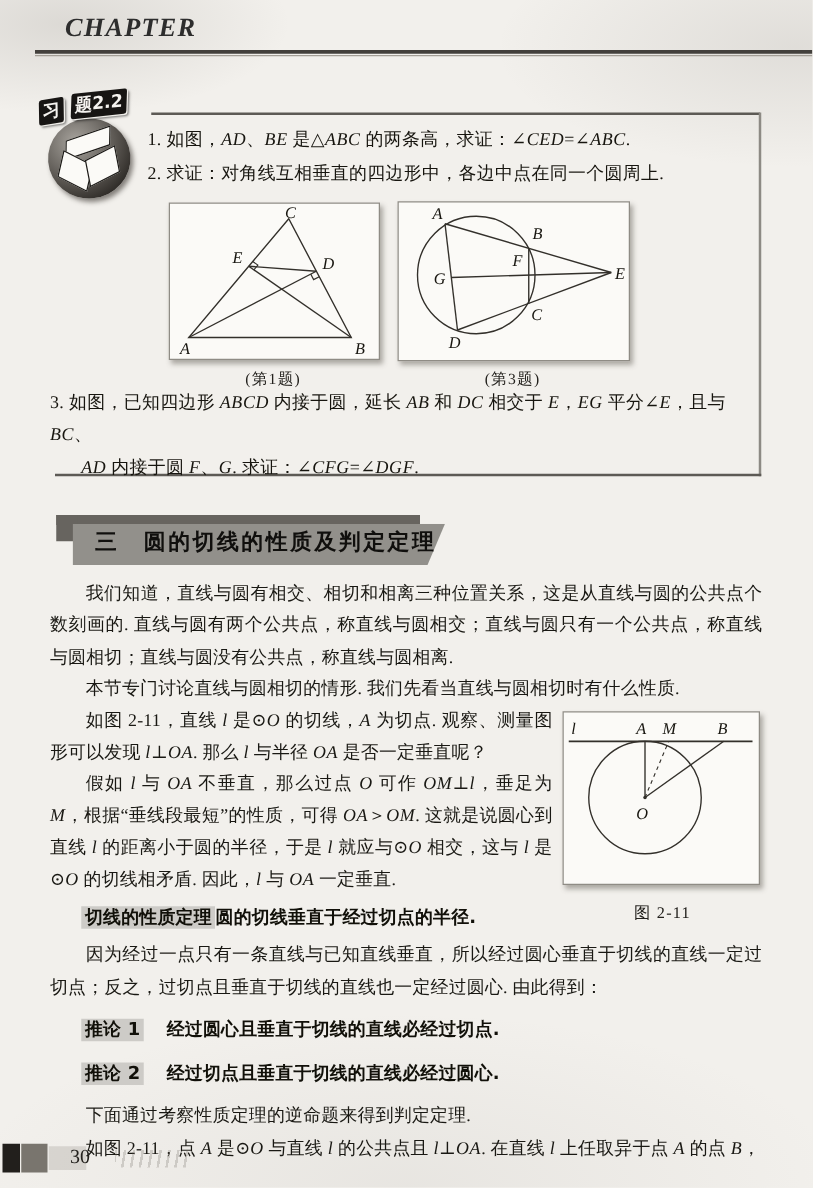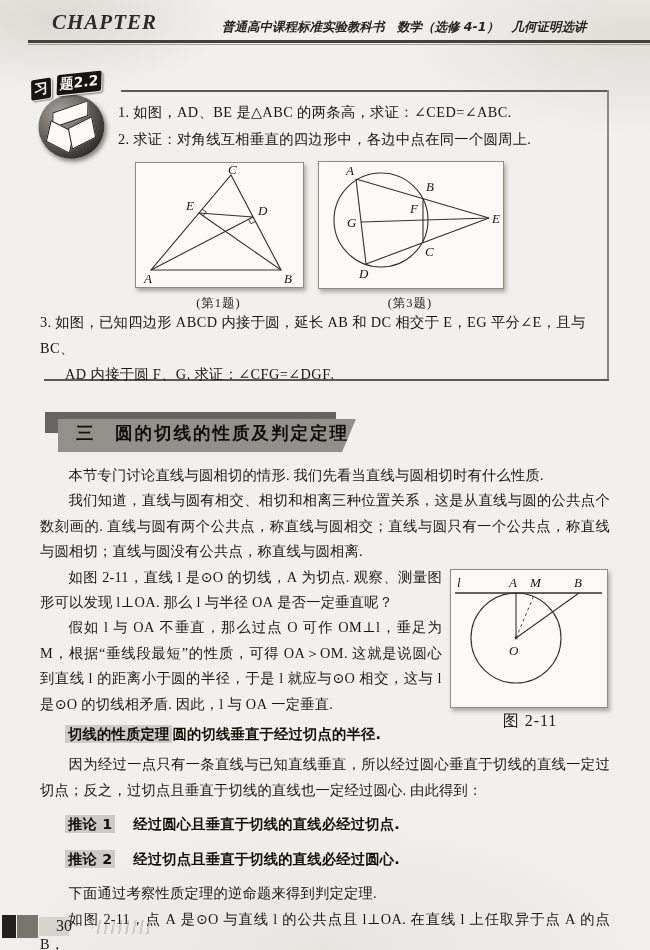--- a/index.html
+++ b/index.html
@@ -48,21 +48,21 @@
     background:radial-gradient(circle at 35% 28%, #a8a49e, #55514c 55%, #15120f 95%);
     box-shadow:2px 3px 4px rgba(40,35,30,.55);
   }
   .book{position:absolute;background:#fbfaf7;border:1px solid #1c1a17;}
   .book-closed{left:14px;top:12px;width:36px;height:13px;transform:rotate(-14deg) skewX(-20deg);}
   .book-open-l{left:8px;top:30px;width:24px;height:20px;transform:rotate(18deg) skewY(14deg);}
   .book-open-r{left:30px;top:28px;width:24px;height:20px;transform:rotate(-6deg) skewY(-16deg);}
   .problems{position:absolute;left:118px;top:99px;width:486px;}
   .prob-line{font-size:14.3px;line-height:27px;letter-spacing:.3px;color:#17150f;}
   
-  .mv{font-family:"Liberation Serif","DejaVu Serif",serif;letter-spacing:.5px;}
+  .mv{font-family:"Liberation Serif","DejaVu Serif",serif;font-style:italic;letter-spacing:.5px;}
   
   .figbox{position:absolute;background:#fbfaf7;border:1px solid #8f8c85;box-shadow:2px 3px 4px rgba(85,80,72,.45);}
   .fig1{left:135px;top:162px;width:167px;height:124px;}
   .fig3{left:318px;top:161px;width:184px;height:126px;}
   .figcap{position:absolute;font-size:12.5px;color:#23211d;text-align:center;letter-spacing:1px;}
   .cap1{left:135px;top:295px;width:167px;}
   .cap3{left:318px;top:295px;width:184px;}
   .prob3{position:absolute;left:40px;top:309px;width:570px;}
   .prob3 .prob-line{line-height:26px;}
   .prob3 .l2{padding-left:25px;}
@@ -76,21 +76,21 @@
   .banner-text{
     position:absolute;left:76px;top:421px;
     font-family:"DejaVu Sans","Liberation Sans",sans-serif;font-weight:700;
     font-size:17.5px;letter-spacing:2px;color:#100f0d;
   }
   
   .bodytext{position:absolute;left:40px;top:463px;width:570px;font-size:14.3px;line-height:25.4px;text-align:justify;color:#191813;letter-spacing:.2px;}
   .bodytext p{margin:0;text-indent:2em;}
   .fig211-wrap{float:right;width:160px;margin:4px 0 4px 8px;text-align:center;}
   .fig211-box{width:156px;height:137px;background:#fbfaf7;border:1px solid #8f8c85;box-shadow:2px 3px 4px rgba(85,80,72,.45);}
-  .fig211-cap{font-size:16px;letter-spacing:1px;color:#23211d;}
+  .fig211-cap{margin-top:9px;font-size:13px;letter-spacing:1px;color:#23211d;}
   .bold-cn{font-family:"DejaVu Sans","Liberation Sans",sans-serif;font-weight:700;color:#111009;}
   .hl{background:#cdcbc7;padding:1px 3px;margin-top:12px;}
   .thm-line{margin:5px 0 5px 0;padding-left:25px;text-indent:0;}
   .thm-line .thm-text{}
   .cor-line{margin:9px 0;padding-left:25px;text-indent:0;}
   .cor-line .cor-text{margin-left:18px;}
   
   .foot-block1{position:absolute;left:2px;top:915px;width:14px;height:23px;background:#221f1c;}
   .foot-block2{position:absolute;left:17px;top:915px;width:21px;height:23px;background:#5b564f;opacity:.8;}
   .foot-block3{position:absolute;left:39px;top:917px;width:30px;height:19px;background:#8d877e;opacity:.25;}
@@ -99,21 +99,20 @@
     background:repeating-linear-gradient(100deg,#6b665e 0 2px,transparent 2px 7px);}
   svg text{font-family:"Liberation Serif","DejaVu Serif",serif;}
   svg .lbl{font-style:italic;font-size:13px;fill:#17150f;}
 </style>
 </head>
 <body>
 
 <div class="page">
 
   <div class="chapter">CHAPTER</div>
-  <div class="head-title">普通高中课程标准实验教科书　数学（选修 4-1）　几何证明选讲</div>
   <div class="head-rule"></div>
   <div class="head-rule2"></div>
 
   <div class="ex-topline"></div>
   <div class="ex-rightline"></div>
   <div class="ex-bottomline"></div>
 
   <div class="ex-badge">
     <div class="ex-badge-circle">
       <div class="book book-closed"></div>
@@ -175,22 +174,22 @@
     <div class="prob-line"><span>3. 如图，已知四边形 </span><span class="mv">ABCD</span><span> 内接于圆，延长 </span><span class="mv">AB</span><span> 和 </span><span class="mv">DC</span><span> 相交于 </span><span class="mv">E</span><span>，</span><span class="mv">EG</span><span> 平分∠</span><span class="mv">E</span><span>，且与 </span><span class="mv">BC</span><span>、</span></div>
     <div class="prob-line l2"><span class="mv">AD</span><span> 内接于圆 </span><span class="mv">F</span><span>、</span><span class="mv">G</span><span>. 求证：∠</span><span class="mv">CFG</span><span>=∠</span><span class="mv">DGF</span><span>.</span></div>
   </div>
 
   <div class="banner-shadow"></div>
   <div class="banner-left"></div>
   <div class="banner-main"></div>
   <div class="banner-text">三　圆的切线的性质及判定定理</div>
 
   <div class="bodytext">
+    <p><span>我们知道，直线与圆有相交、相切和相离三种位置关系，这是从直线与圆的公共点个数刻画的. 直线与圆有两个公共点，称直线与圆相交；直线与圆只有一个公共点，称直线与圆相切；直线与圆没有公共点，称直线与圆相离.</span></p>
     <p><span>本节专门讨论直线与圆相切的情形. 我们先看当直线与圆相切时有什么性质.</span></p>
-    <p><span>我们知道，直线与圆有相交、相切和相离三种位置关系，这是从直线与圆的公共点个数刻画的. 直线与圆有两个公共点，称直线与圆相交；直线与圆只有一个公共点，称直线与圆相切；直线与圆没有公共点，称直线与圆相离.</span></p>
 
     <div class="fig211-wrap">
       <div class="fig211-box">
         <svg width="156" height="137" viewBox="0 0 156 137">
           <g stroke="#33302b" stroke-width="1.1" fill="none">
             <path d="M4,23 L151,23" stroke-width="1.4"></path>
             <circle cx="65" cy="68" r="45"></circle>
             <path d="M65,68 L65,23"></path>
             <path d="M65,68 L84,23" stroke-dasharray="3,3" stroke-width="0.9"></path>
             <path d="M65,68 L128,23"></path>

